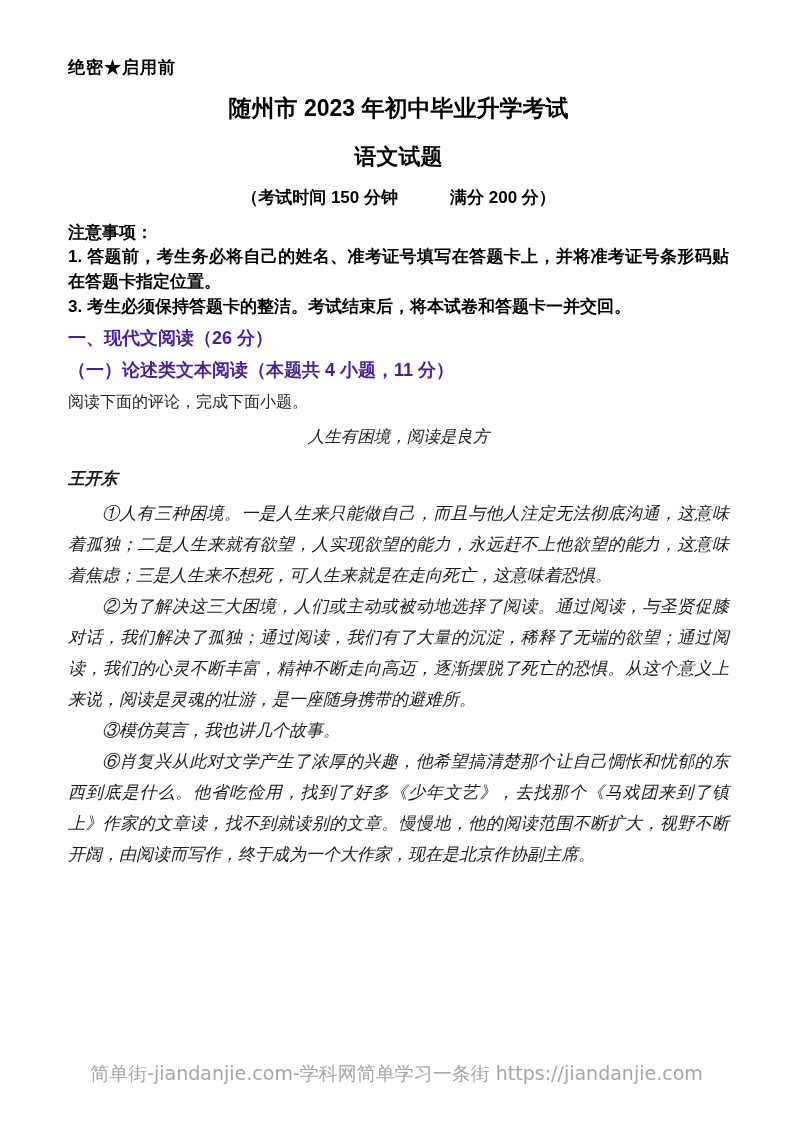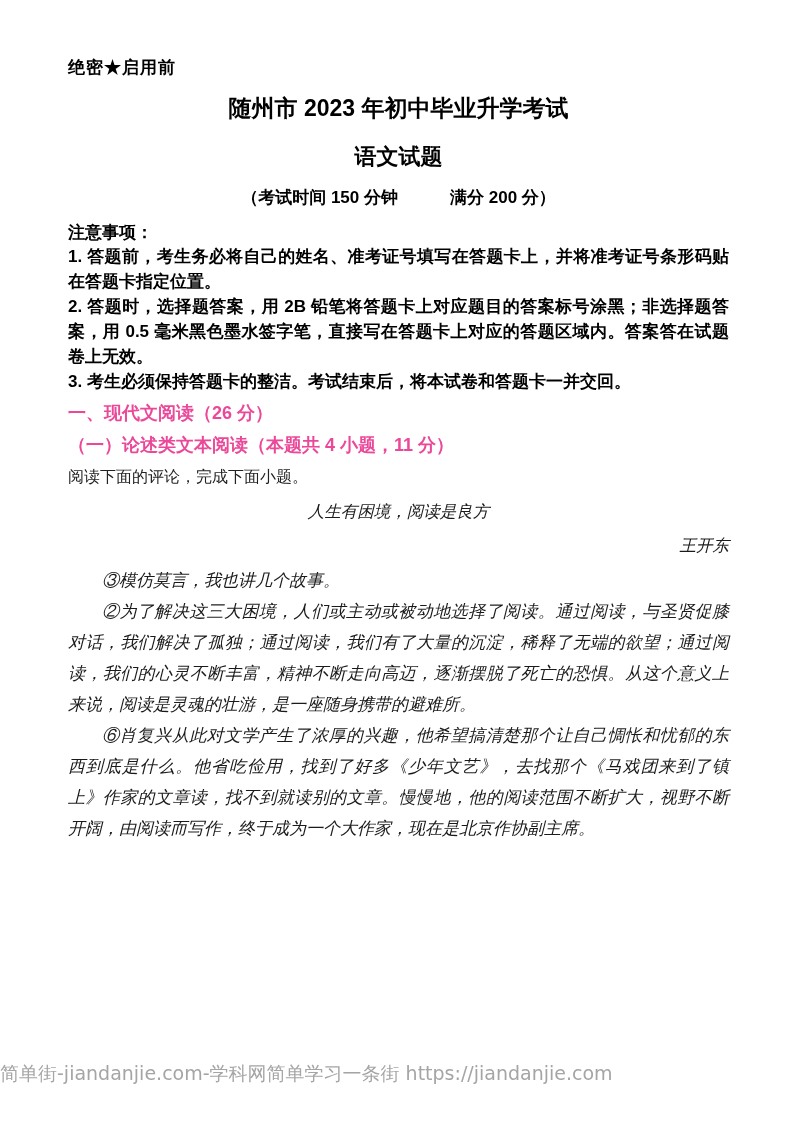--- a/index.html
+++ b/index.html
@@ -68,58 +68,60 @@
     line-height: 25px;
     text-align: justify;
     color: #000;
   }
   .sec-heading {
     margin-top: 6px;
     font-family: "Liberation Sans", sans-serif;
     font-weight: bold;
     font-size: 18px;
     line-height: 26px;
-    color: #ec4899;
+    color: #4c1d95;
   }
   .intro {
     margin-top: 9px;
     font-size: 16px;
     color: #222;
   }
   .essay-title {
     margin-top: 13px;
     text-align: center;
     font-size: 16.5px;
     font-style: italic;
     color: #1a1a1a;
   }
   .essay-author {
-    margin-top: 12px;
-    text-align: right;
+    margin-top: 20px;
+    text-align: left;
     font-size: 16.5px;
     font-style: italic;
     color: #1a1a1a;
+    font-weight: bold;
   }
   .essay-body {
     margin-top: 8px;
   }
   .para {
     margin: 0;
     font-size: 17px;
     line-height: 31px;
     text-indent: 2em;
     text-align: justify;
     font-style: italic;
     color: #1a1a1a;
   }
   .page-footer {
     position: absolute;
     left: 0;
     right: 0;
     bottom: 28px;
+    text-align: center;
     font-family: "DejaVu Sans", sans-serif;
     font-size: 19px;
     color: #a5a5a5;
   }
 </style>
 </head>
 <body>
 
 <div class="page">
 
@@ -128,33 +130,33 @@
   <div class="doc-title">随州市 2023 年初中毕业升学考试</div>
 
   <div class="doc-subject">语文试题</div>
 
   <div class="exam-info">
     <span>（考试时间 150 分钟</span><span class="gap"></span><span>满分 200 分）</span>
   </div>
 
   <div class="notice-title">注意事项：</div>
   <div class="notice-item">1. 答题前，考生务必将自己的姓名、准考证号填写在答题卡上，并将准考证号条形码贴在答题卡指定位置。</div>
-  <div class="notice-item">2. 答题时，选择题答案，用 2B 铅笔将答题卡上对应题目的答案标号涂黑；非选择题答案，用 0.5 毫米黑色墨水签字笔，直接写在答题卡上对应的答题区域内。答案答在试题卷上无效。</div>
   <div class="notice-item">3. 考生必须保持答题卡的整洁。考试结束后，将本试卷和答题卡一并交回。</div>
 
   <div class="sec-heading">一、现代文阅读（26 分）</div>
   <div class="sec-heading">（一）论述类文本阅读（本题共 4 小题，11 分）</div>
 
   <div class="intro">阅读下面的评论，完成下面小题。</div>
 
   <div class="essay-title">人生有困境，阅读是良方</div>
   <div class="essay-author">王开东</div>
 
   <div class="essay-body">
+    <p class="para">①人有三种困境。一是人生来只能做自己，而且与他人注定无法彻底沟通，这意味着孤独；二是人生来就有欲望，人实现欲望的能力，永远赶不上他欲望的能力，这意味着焦虑；三是人生来不想死，可人生来就是在走向死亡，这意味着恐惧。</p>
+    <p class="para">②为了解决这三大困境，人们或主动或被动地选择了阅读。通过阅读，与圣贤促膝对话，我们解决了孤独；通过阅读，我们有了大量的沉淀，稀释了无端的欲望；通过阅读，我们的心灵不断丰富，精神不断走向高迈，逐渐摆脱了死亡的恐惧。从这个意义上来说，阅读是灵魂的壮游，是一座随身携带的避难所。</p>
     <p class="para">③模仿莫言，我也讲几个故事。</p>
-    <p class="para">②为了解决这三大困境，人们或主动或被动地选择了阅读。通过阅读，与圣贤促膝对话，我们解决了孤独；通过阅读，我们有了大量的沉淀，稀释了无端的欲望；通过阅读，我们的心灵不断丰富，精神不断走向高迈，逐渐摆脱了死亡的恐惧。从这个意义上来说，阅读是灵魂的壮游，是一座随身携带的避难所。</p>
     <p class="para">⑥肖复兴从此对文学产生了浓厚的兴趣，他希望搞清楚那个让自己惆怅和忧郁的东西到底是什么。他省吃俭用，找到了好多《少年文艺》，去找那个《马戏团来到了镇上》作家的文章读，找不到就读别的文章。慢慢地，他的阅读范围不断扩大，视野不断开阔，由阅读而写作，终于成为一个大作家，现在是北京作协副主席。</p>
 
   </div>
 
   <div class="page-footer">简单街-jiandanjie.com-学科网简单学习一条街 https://jiandanjie.com</div>
 
 </div>
 
 </body></html>

